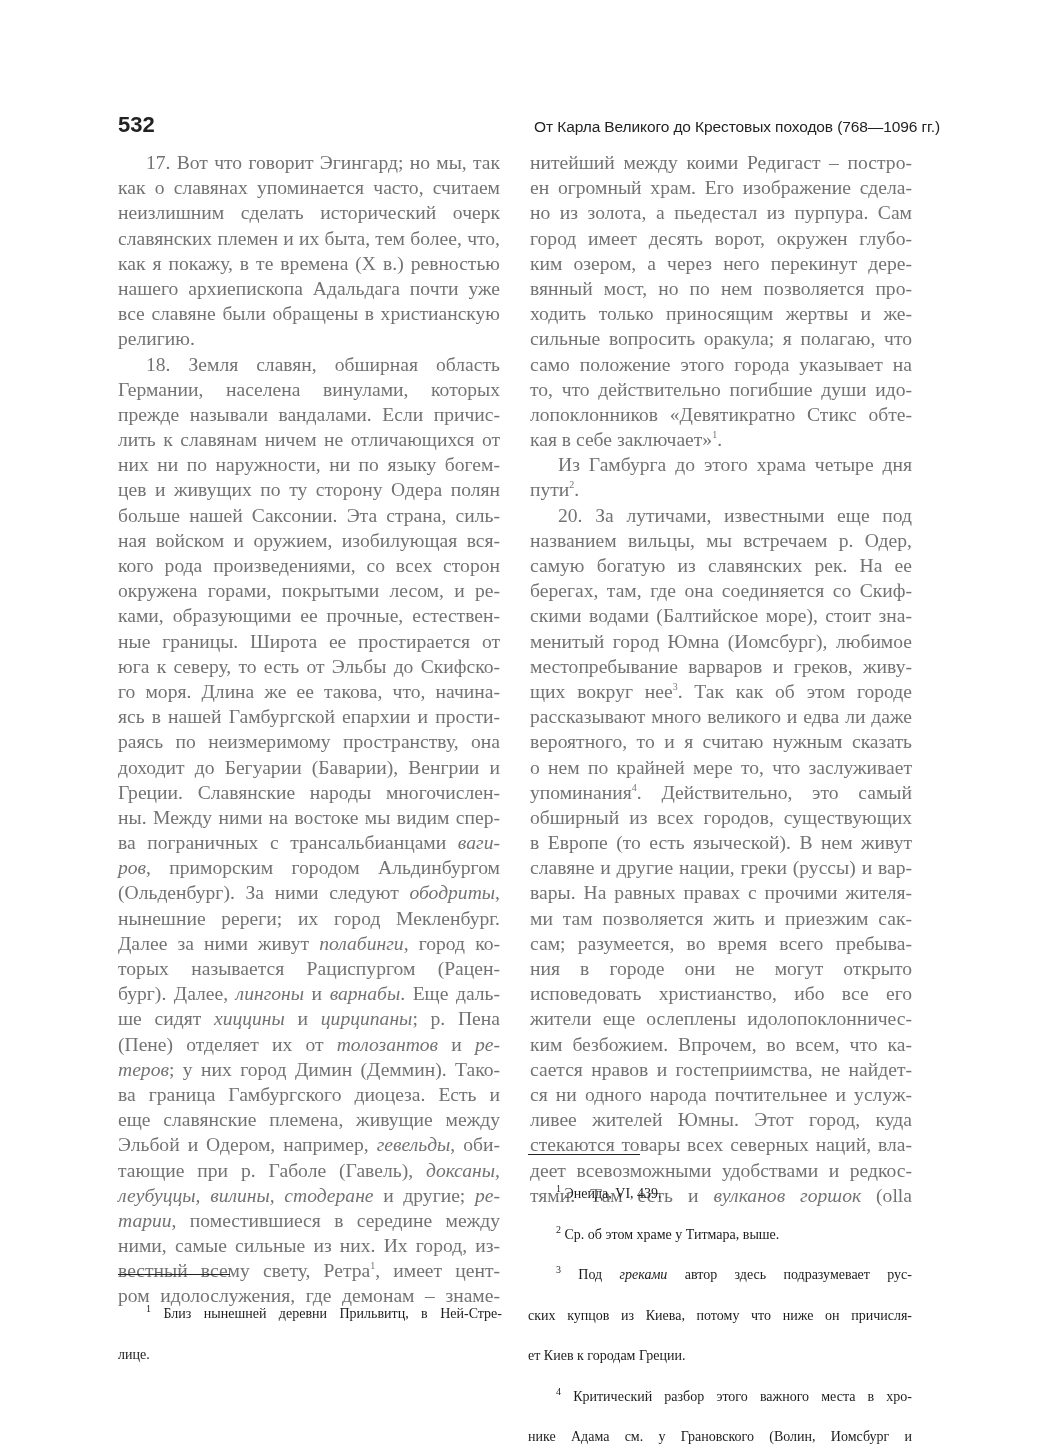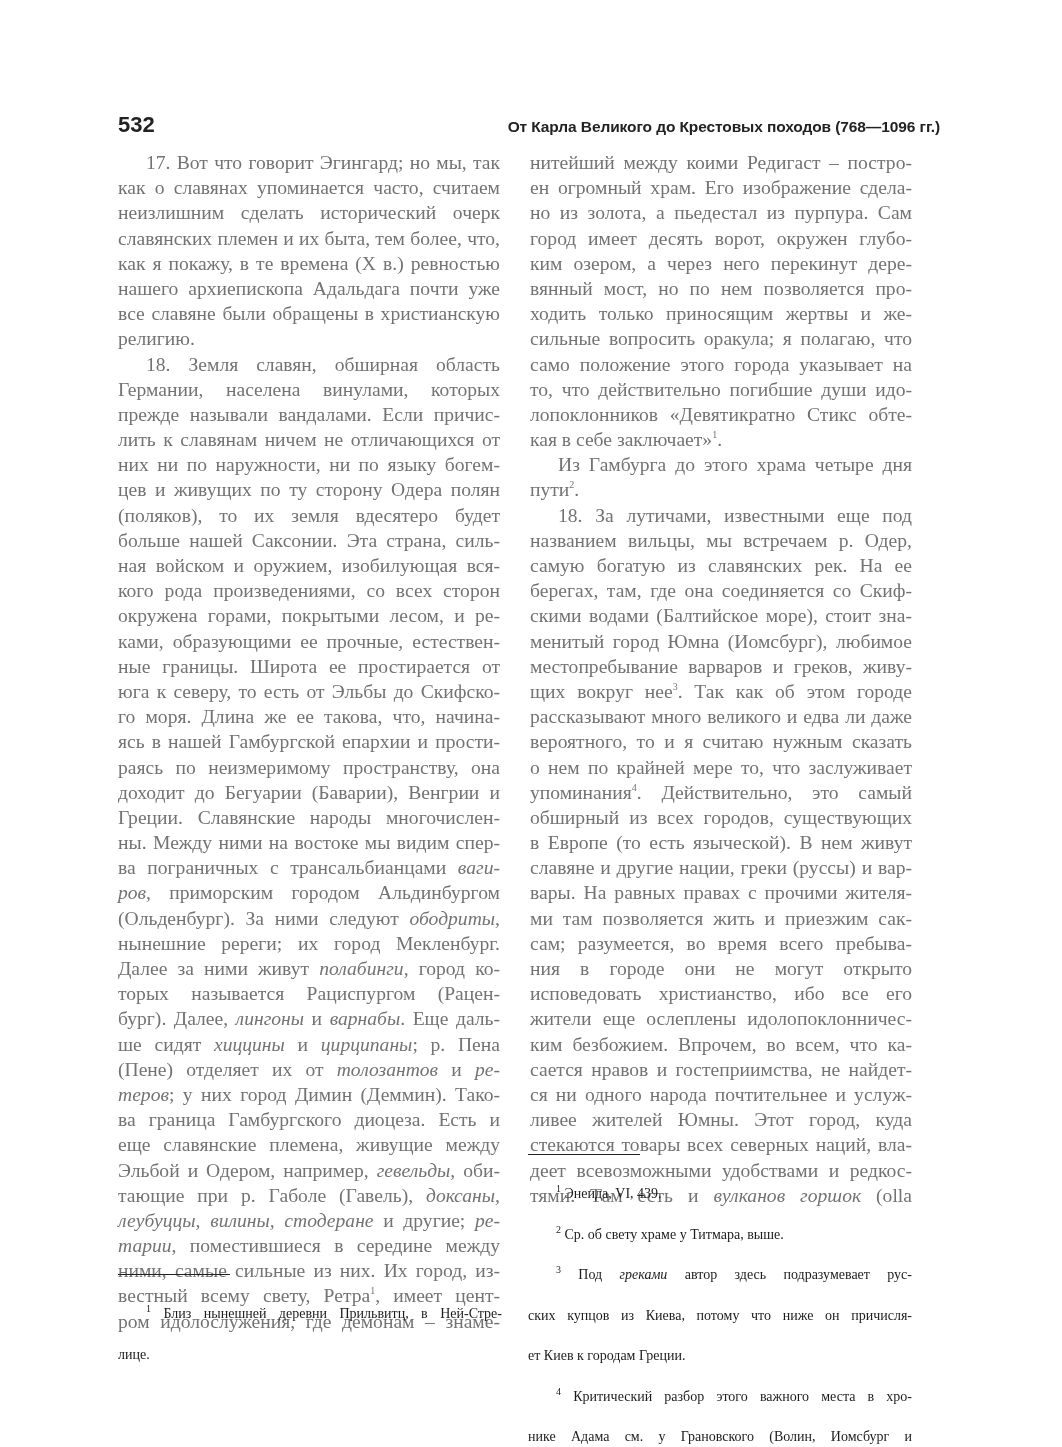--- a/index.html
+++ b/index.html
@@ -4,21 +4,21 @@
 <style>
   html, body { margin: 0; padding: 0; background: #ffffff; }
   body { width: 1062px; height: 1447px; position: relative; overflow: hidden; color: #1a1a1a; }
   .page-number {
     position: absolute; left: 118px; top: 112px;
     font-family: "Liberation Sans", sans-serif; font-weight: bold; font-size: 22px;
     color: #222;
   }
   .running-head {
     position: absolute; right: 122px; top: 118px;
-    font-family: "Liberation Sans", sans-serif; font-weight: bold; font-size: 15.5px;
+    font-family: "Liberation Sans", sans-serif; font-weight: normal; font-size: 15.5px;
     color: #222; letter-spacing: -0.1px;
   }
   .column {
     position: absolute; top: 150px; width: 382px;
     font-family: "Liberation Serif", serif; font-size: 19.6px; line-height: 25.2px;
     color: #737373;
   }
   .col-left { left: 118px; }
   .col-right { left: 530px; }
   .line { display: block; white-space: nowrap; text-align: justify; text-align-last: justify; height: 25.2px; }
@@ -50,21 +50,20 @@
       <span class="line"><span>как я покажу, в те времена (X в.) ревностью</span></span>
       <span class="line"><span>нашего архиепископа Адальдага почти уже</span></span>
       <span class="line"><span>все славяне были обращены в христианскую</span></span>
       <span class="line last"><span>религию.</span></span>
       <span class="line indent"><span>18. Земля славян, обширная область</span></span>
       <span class="line"><span>Германии, населена винулами, которых</span></span>
       <span class="line"><span>прежде называли вандалами. Если причис-</span></span>
       <span class="line"><span>лить к славянам ничем не отличающихся от</span></span>
       <span class="line"><span>них ни по наружности, ни по языку богем-</span></span>
       <span class="line"><span>цев и живущих по ту сторону Одера полян</span></span>
-      <span class="line"><span>(поляков), то их земля вдесятеро будет</span></span>
       <span class="line"><span>больше нашей Саксонии. Эта страна, силь-</span></span>
       <span class="line"><span>ная войском и оружием, изобилующая вся-</span></span>
       <span class="line"><span>кого рода произведениями, со всех сторон</span></span>
       <span class="line"><span>окружена горами, покрытыми лесом, и ре-</span></span>
       <span class="line"><span>ками, образующими ее прочные, естествен-</span></span>
       <span class="line"><span>ные границы. Широта ее простирается от</span></span>
       <span class="line"><span>юга к северу, то есть от Эльбы до Скифско-</span></span>
       <span class="line"><span>го моря. Длина же ее такова, что, начина-</span></span>
       <span class="line"><span>ясь в нашей Гамбургской епархии и прости-</span></span>
       <span class="line"><span>раясь по неизмеримому пространству, она</span></span>
@@ -99,21 +98,21 @@
       <span class="line"><span>ким озером, а через него перекинут дере-</span></span>
       <span class="line"><span>вянный мост, но по нем позволяется про-</span></span>
       <span class="line"><span>ходить только приносящим жертвы и же-</span></span>
       <span class="line"><span>сильные вопросить оракула; я полагаю, что</span></span>
       <span class="line"><span>само положение этого города указывает на</span></span>
       <span class="line"><span>то, что действительно погибшие души идо-</span></span>
       <span class="line"><span>лопоклонников «Девятикратно Стикс обте-</span></span>
       <span class="line last"><span>кая в себе заключает»</span><sup>1</sup><span>.</span></span>
       <span class="line indent"><span>Из Гамбурга до этого храма четыре дня</span></span>
       <span class="line last"><span>пути</span><sup>2</sup><span>.</span></span>
-      <span class="line indent"><span>18. За лутичами, известными еще под</span></span>
+      <span class="line indent"><span>20. За лутичами, известными еще под</span></span>
       <span class="line"><span>названием вильцы, мы встречаем р. Одер,</span></span>
       <span class="line"><span>самую богатую из славянских рек. На ее</span></span>
       <span class="line"><span>берегах, там, где она соединяется со Скиф-</span></span>
       <span class="line"><span>скими водами (Балтийское море), стоит зна-</span></span>
       <span class="line"><span>менитый город Юмна (Иомсбург), любимое</span></span>
       <span class="line"><span>местопребывание варваров и греков, живу-</span></span>
       <span class="line"><span>щих вокруг нее</span><sup>3</sup><span>. Так как об этом городе</span></span>
       <span class="line"><span>рассказывают много великого и едва ли даже</span></span>
       <span class="line"><span>вероятного, то и я считаю нужным сказать</span></span>
       <span class="line"><span>о нем по крайней мере то, что заслуживает</span></span>
@@ -143,21 +142,21 @@
       <div>
         <span class="fn-line first"><sup>1</sup><span> Близ нынешней деревни Прильвитц, в Ней-Стре-</span></span>
         <span class="fn-line last"><span>лице.</span></span>
       </div>
     </div>
   <div class="footnotes" id="fn-right" style="left:528px; top:1164px;">
       <div>
         <span class="fn-line first last"><sup>1</sup><span> Энеида, VI, 439.</span></span>
       </div>
       <div>
-        <span class="fn-line first last"><sup>2</sup><span> Ср. об свету храме у Титмара, выше.</span></span>
+        <span class="fn-line first last"><sup>2</sup><span> Ср. об этом храме у Титмара, выше.</span></span>
       </div>
       <div>
         <span class="fn-line first"><sup>3</sup><span> Под </span><span class="seg-i">греками</span><span> автор здесь подразумевает рус-</span></span>
         <span class="fn-line"><span>ских купцов из Киева, потому что ниже он причисля-</span></span>
         <span class="fn-line last"><span>ет Киев к городам Греции.</span></span>
       </div>
       <div>
         <span class="fn-line first"><sup>4</sup><span> Критический разбор этого важного места в хро-</span></span>
         <span class="fn-line"><span>нике Адама см. у Грановского (Волин, Иомсбург и</span></span>
         <span class="fn-line last"><span>Винета; помещ. в его Полн. собр. соч., I, с. 308 и след).</span></span>

